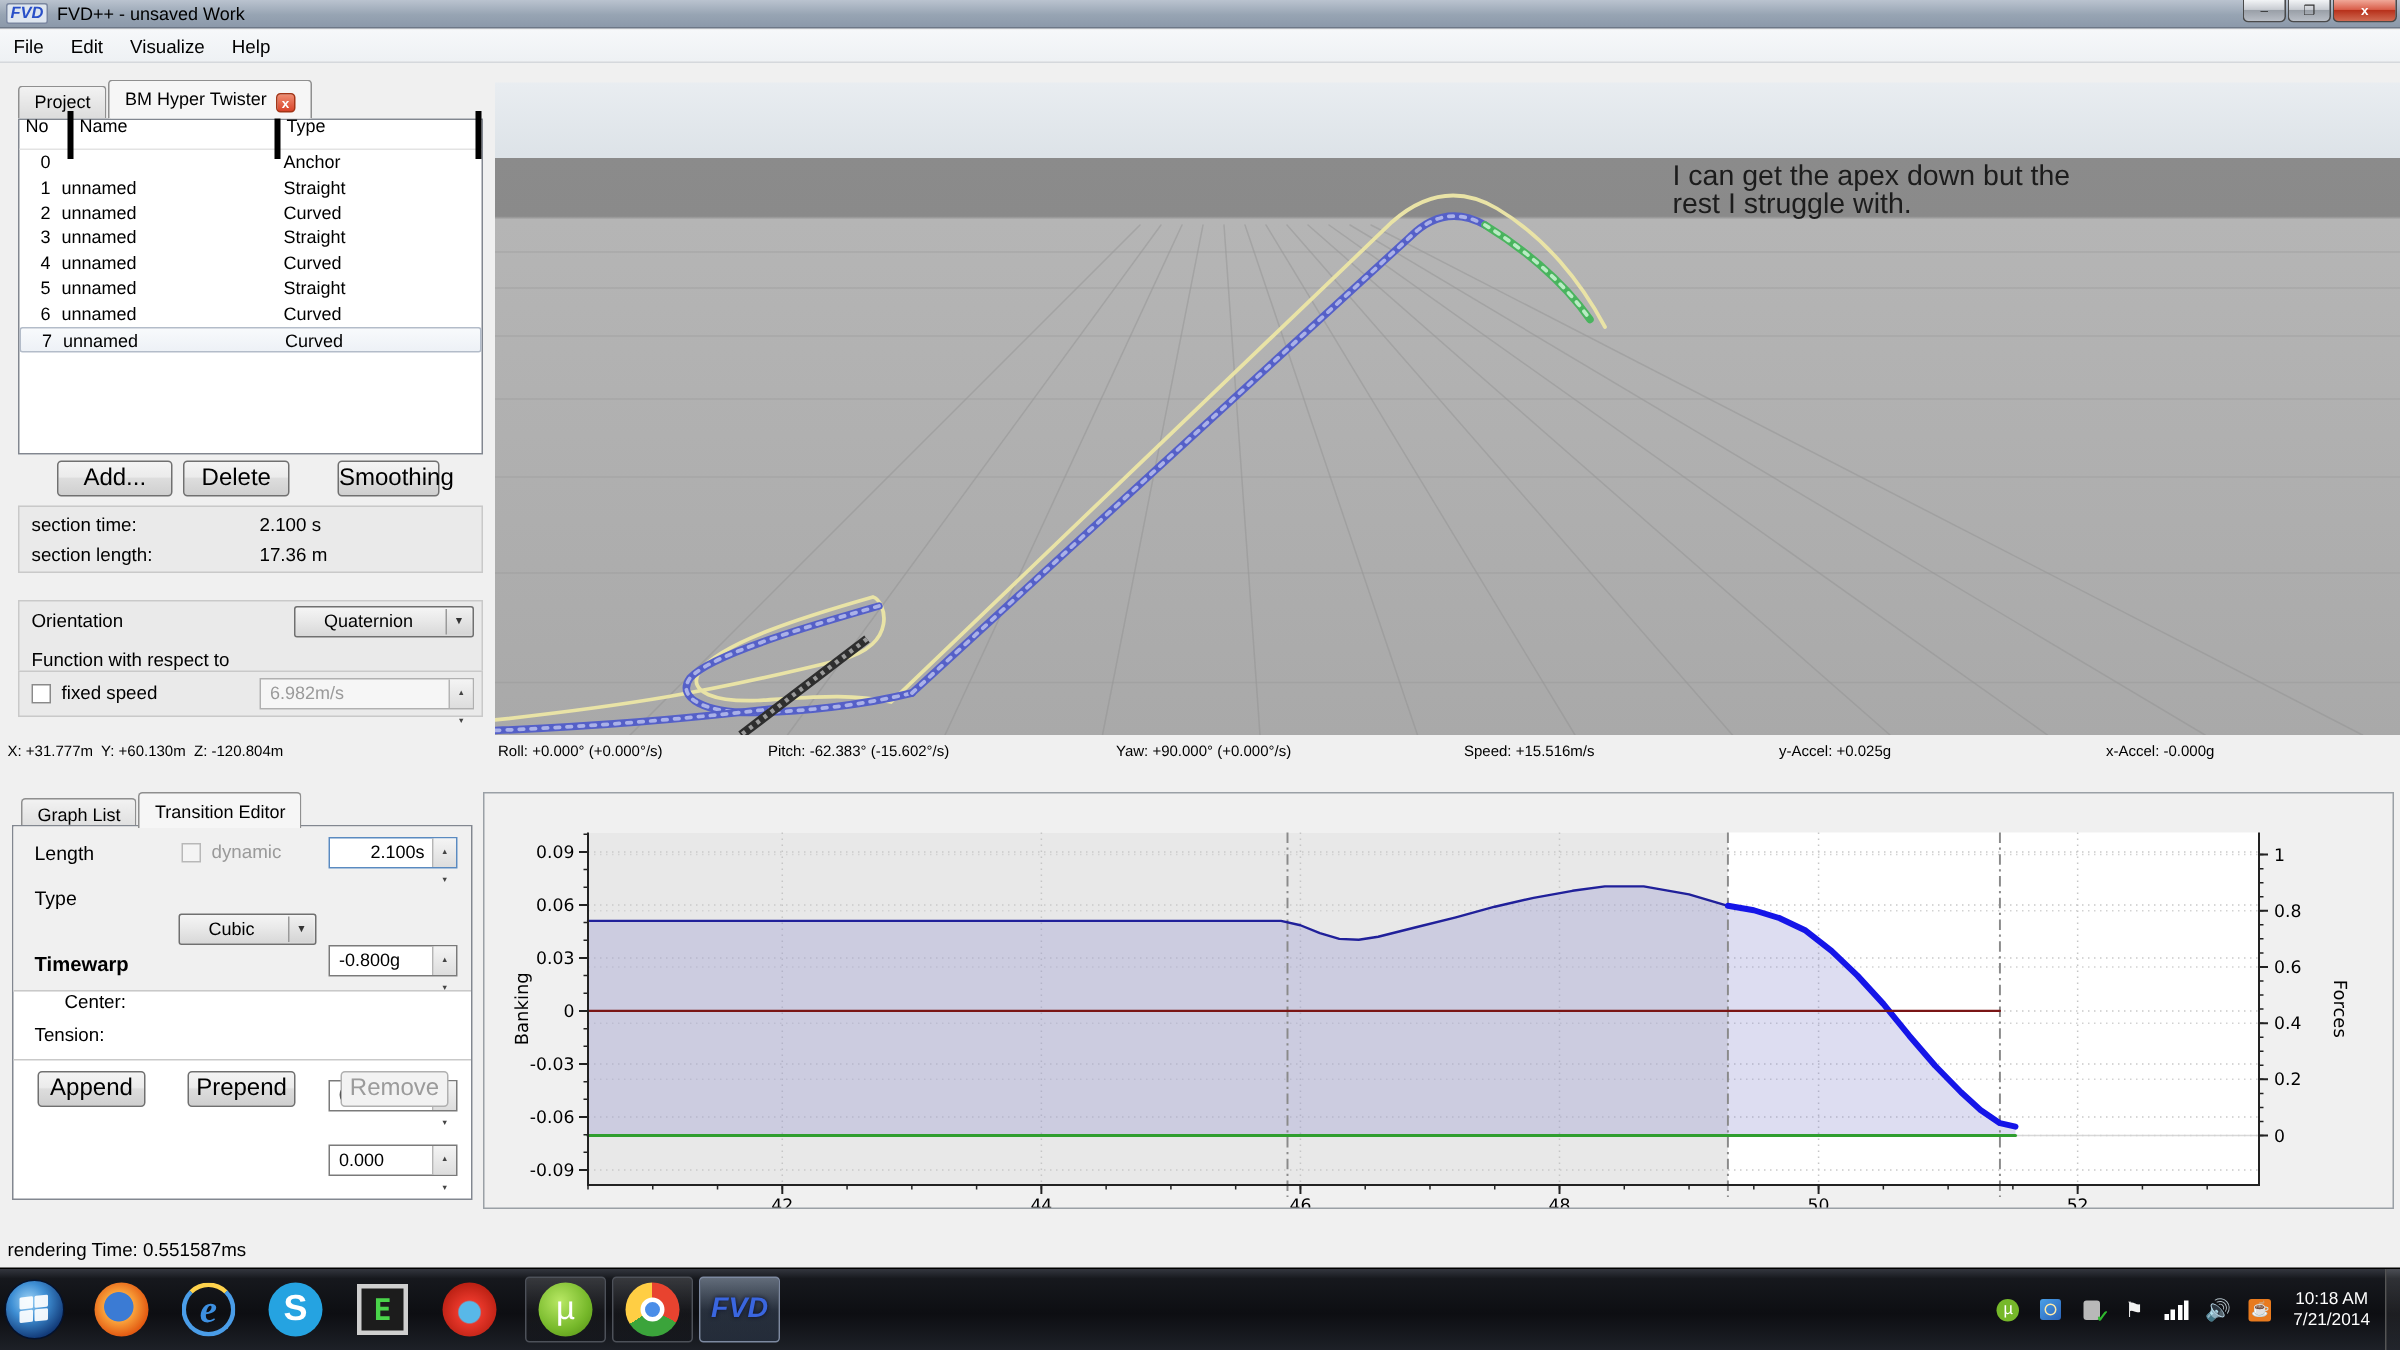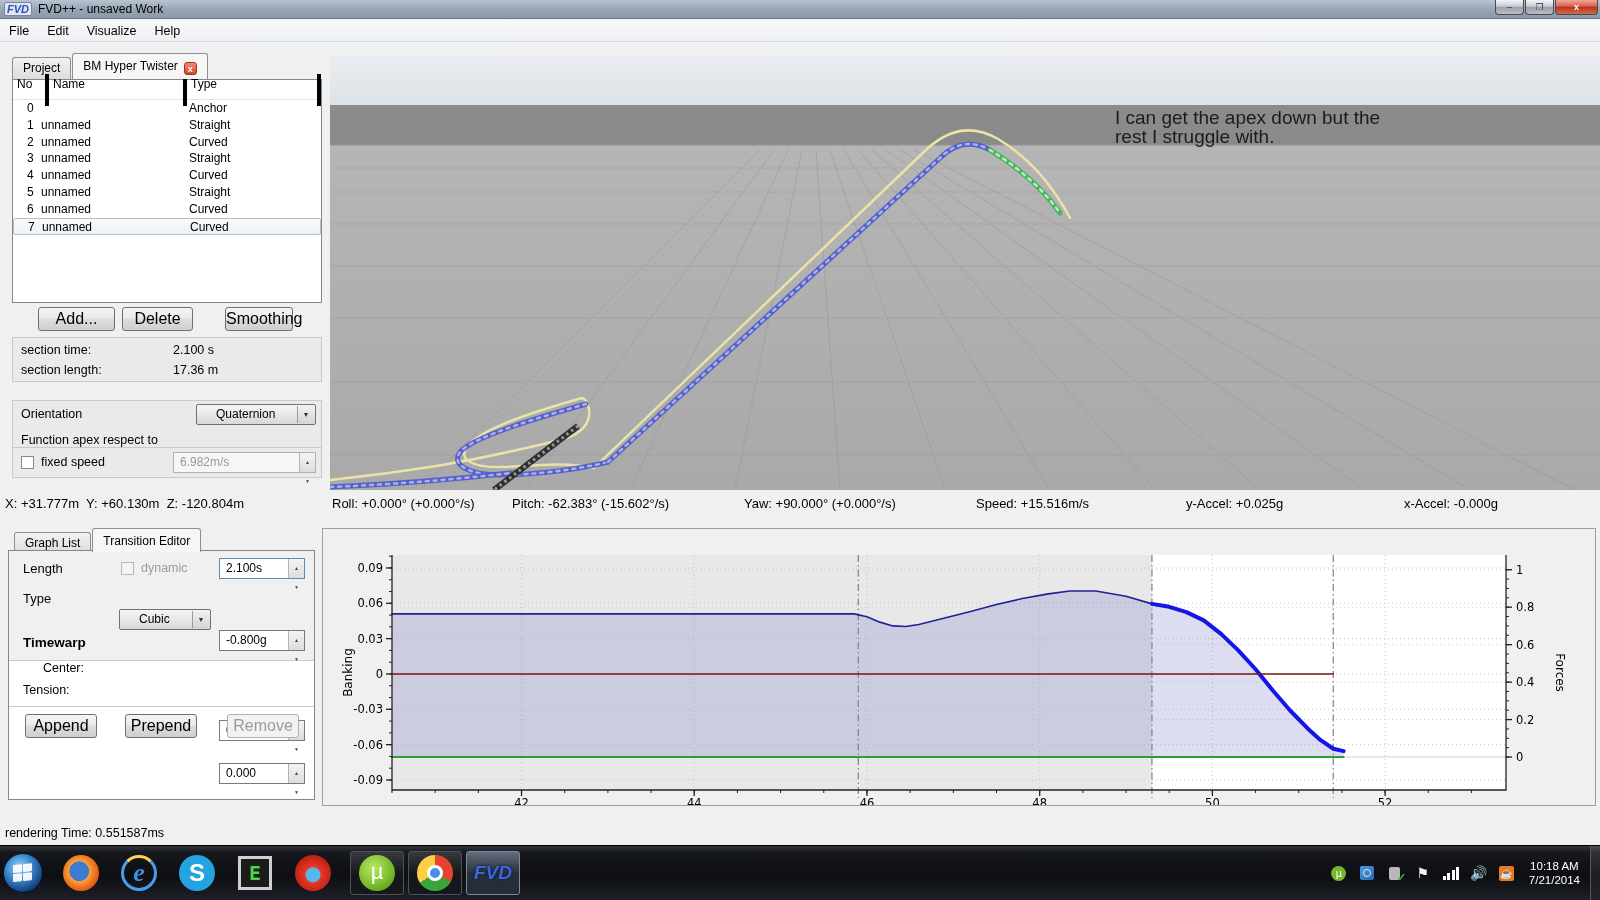--- a/index.html
+++ b/index.html
@@ -59,21 +59,21 @@
     justify-content:space-around; font-size:5px; color:#444;}
   .chk { display:inline-block; width:13px; height:13px; background:#fff; border:1px solid #8a8a8a; vertical-align:-2px;}
   .chk.disabled { border-color:#b8b8b8; background:#f4f4f4;}
 
   
   #viewport { left:330px; top:55px; width:1270px; height:435px; overflow:hidden;
     background:linear-gradient(#e9edf1 0%,#dde3e8 11%,#dde3e8 11.5%, #8b8b8b 11.6%, #8a8a8a 20.5%, #b5b5b5 21%, #a9a9a9 100%); }
   #vp-note { left:1115px; top:108px; width:280px; font-size:19px; color:#1c1c1c; line-height:19px;}
 
   
-  #readout { left:0; top:492px; width:1600px; height:24px; font-size:13px; color:#000;}
+  #readout { left:0; top:492px; width:1600px; height:24px; font-size:10px; color:#000;}
   #readout span { position:absolute; top:4px; white-space:pre;}
 
   
   #trans-panel-box { left:8px; top:550px; width:307px; height:250px; background:#fff; border:1px solid #828790;}
   .sep { border-top:1px solid #c9c9c9; }
 
   
   #graph-panel { left:322px; top:528px; width:1274px; height:278px; background:#f0f0f0; border:1px solid #9aa0a6;}
 
   
@@ -187,21 +187,21 @@
     <span class="lbl abs" style="left:160px; top:5px;">2.100 s</span>
     <span class="lbl abs" style="left:8px; top:25px;">section length:</span>
     <span class="lbl abs" style="left:160px; top:25px;">17.36 m</span>
   </div>
 
   <div class="groupbox abs" style="left:12px; top:388px; width:310px; height:52px;margin-top:12px;">
     <span class="lbl abs" style="left:8px; top:6px;">Orientation</span>
     <div class="combo abs" style="left:183px; top:3px; width:120px;">
       <span>Quaternion</span><span class="arr">▼</span>
     </div>
-    <span class="lbl abs" style="left:8px; top:32px;">Function apex respect to</span>
+    <span class="lbl abs" style="left:8px; top:32px;">Function with respect to</span>
     <div class="combo abs" style="left:183px; top:29px; width:120px;">
       <span>Time</span><span class="arr">▼</span>
     </div>
   </div>
 
   <div class="groupbox abs" style="left:12px; top:447px; width:310px; height:31px;">
     <span class="chk abs" style="left:8px; top:8px;"></span>
     <span class="lbl abs" style="left:28px; top:7px;">fixed speed</span>
     <div class="spin disabled abs" style="left:160px; top:4px; width:143px;">
       <span>6.982m/s</span>
@@ -262,21 +262,21 @@
   </div>
 
   <div class="abs" style="left:14px; top:528px;">
     <span class="tab">Graph List</span><span class="tab active">Transition Editor</span>
   </div>
   <div id="trans-panel-box" class="abs">
     <div class="abs" style="left:0; top:0; width:305px; height:110px; background:#f0f0f0; border-bottom:1px solid #c9c9c9;"></div>
     <span class="lbl abs" style="left:14px; top:10px; font-size:13px;">Length</span>
     <span class="chk disabled abs" style="left:112px; top:11px;"></span>
     <span class="lbl abs" style="left:132px; top:10px; color:#9a9a9a;">dynamic</span>
-    <div class="spin focus abs" style="left:210px; top:7px; width:86px;">
+    <div class="spin focus abs" style="left:210px; top:7px; width:86px;text-align:center;">
       <span>2.100s</span>
       <span class="arrs">
           <span>▲</span>
           <span>▼</span>
         </span>
     </div>
     <span class="lbl abs" style="left:14px; top:40px; font-size:13px;">Type</span>
     <div class="combo abs" style="left:110px; top:37px; width:92px;">
       <span>Cubic</span><span class="arr">▼</span>
     </div>

